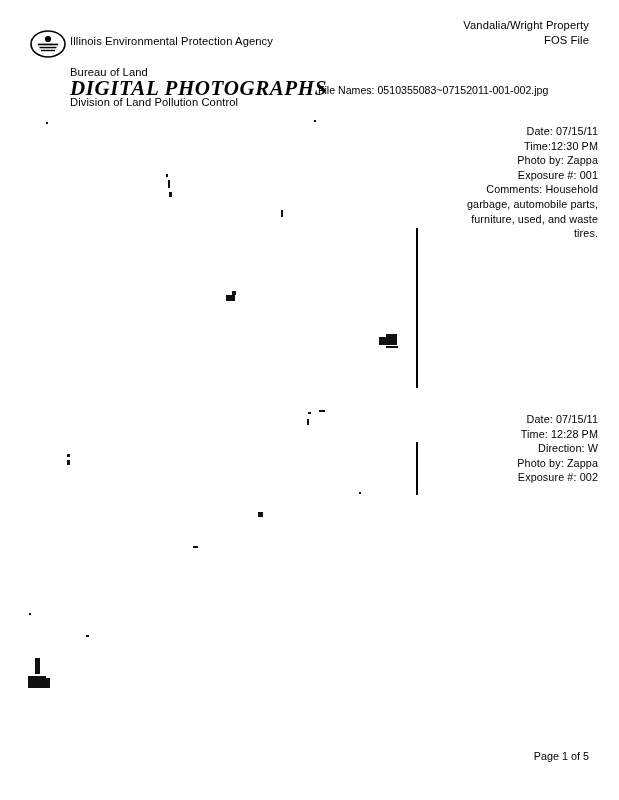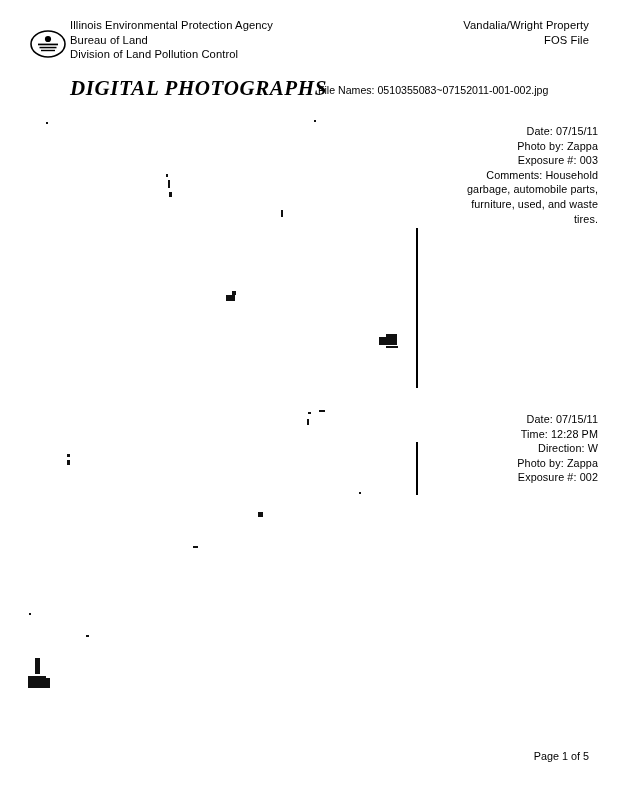--- a/index.html
+++ b/index.html
@@ -40,21 +40,21 @@
   .logo svg { display: block; }
 
   .agency-block {
     position: absolute;
     left: 70px;
     top: 4px;
     line-height: 14.5px;
     font-size: 11.2px;
     letter-spacing: 0.1px;
   }
-  .agency-block div { white-space: nowrap; }
+  .agency-block div { white-space: nowrap; margin-top: 16px; }
 
   .site-block {
     position: absolute;
     right: 30px;
     top: 4px;
     text-align: right;
     line-height: 14.5px;
     font-size: 11.2px;
     letter-spacing: 0.1px;
   }
@@ -191,26 +191,29 @@
   </div>
 
   <div class="cap-rule rule1"></div>
 
   <div class="caption caption1">
     <div class="cap-line">
       <span>Date:</span>
       <span>07/15/11</span>
     </div>
     <div class="cap-line">
+      <span>Time:</span><span>12:30 PM</span>
+    </div>
+    <div class="cap-line">
       <span>Photo by:</span>
       <span>Zappa</span>
     </div>
     <div class="cap-line">
       <span>Exposure #:</span>
-      <span>003</span>
+      <span>001</span>
     </div>
     <div>
       <span>Comments:</span>
       <span>Household garbage, automobile parts, furniture, used, and waste tires.</span>
     </div>
   </div>
 
   <div class="photo photo2">
     <div class="mk" style="left:286px;top:6px;width:3px;height:2px;"></div>
     <div class="mk" style="left:297px;top:4px;width:6px;height:2px;"></div>

